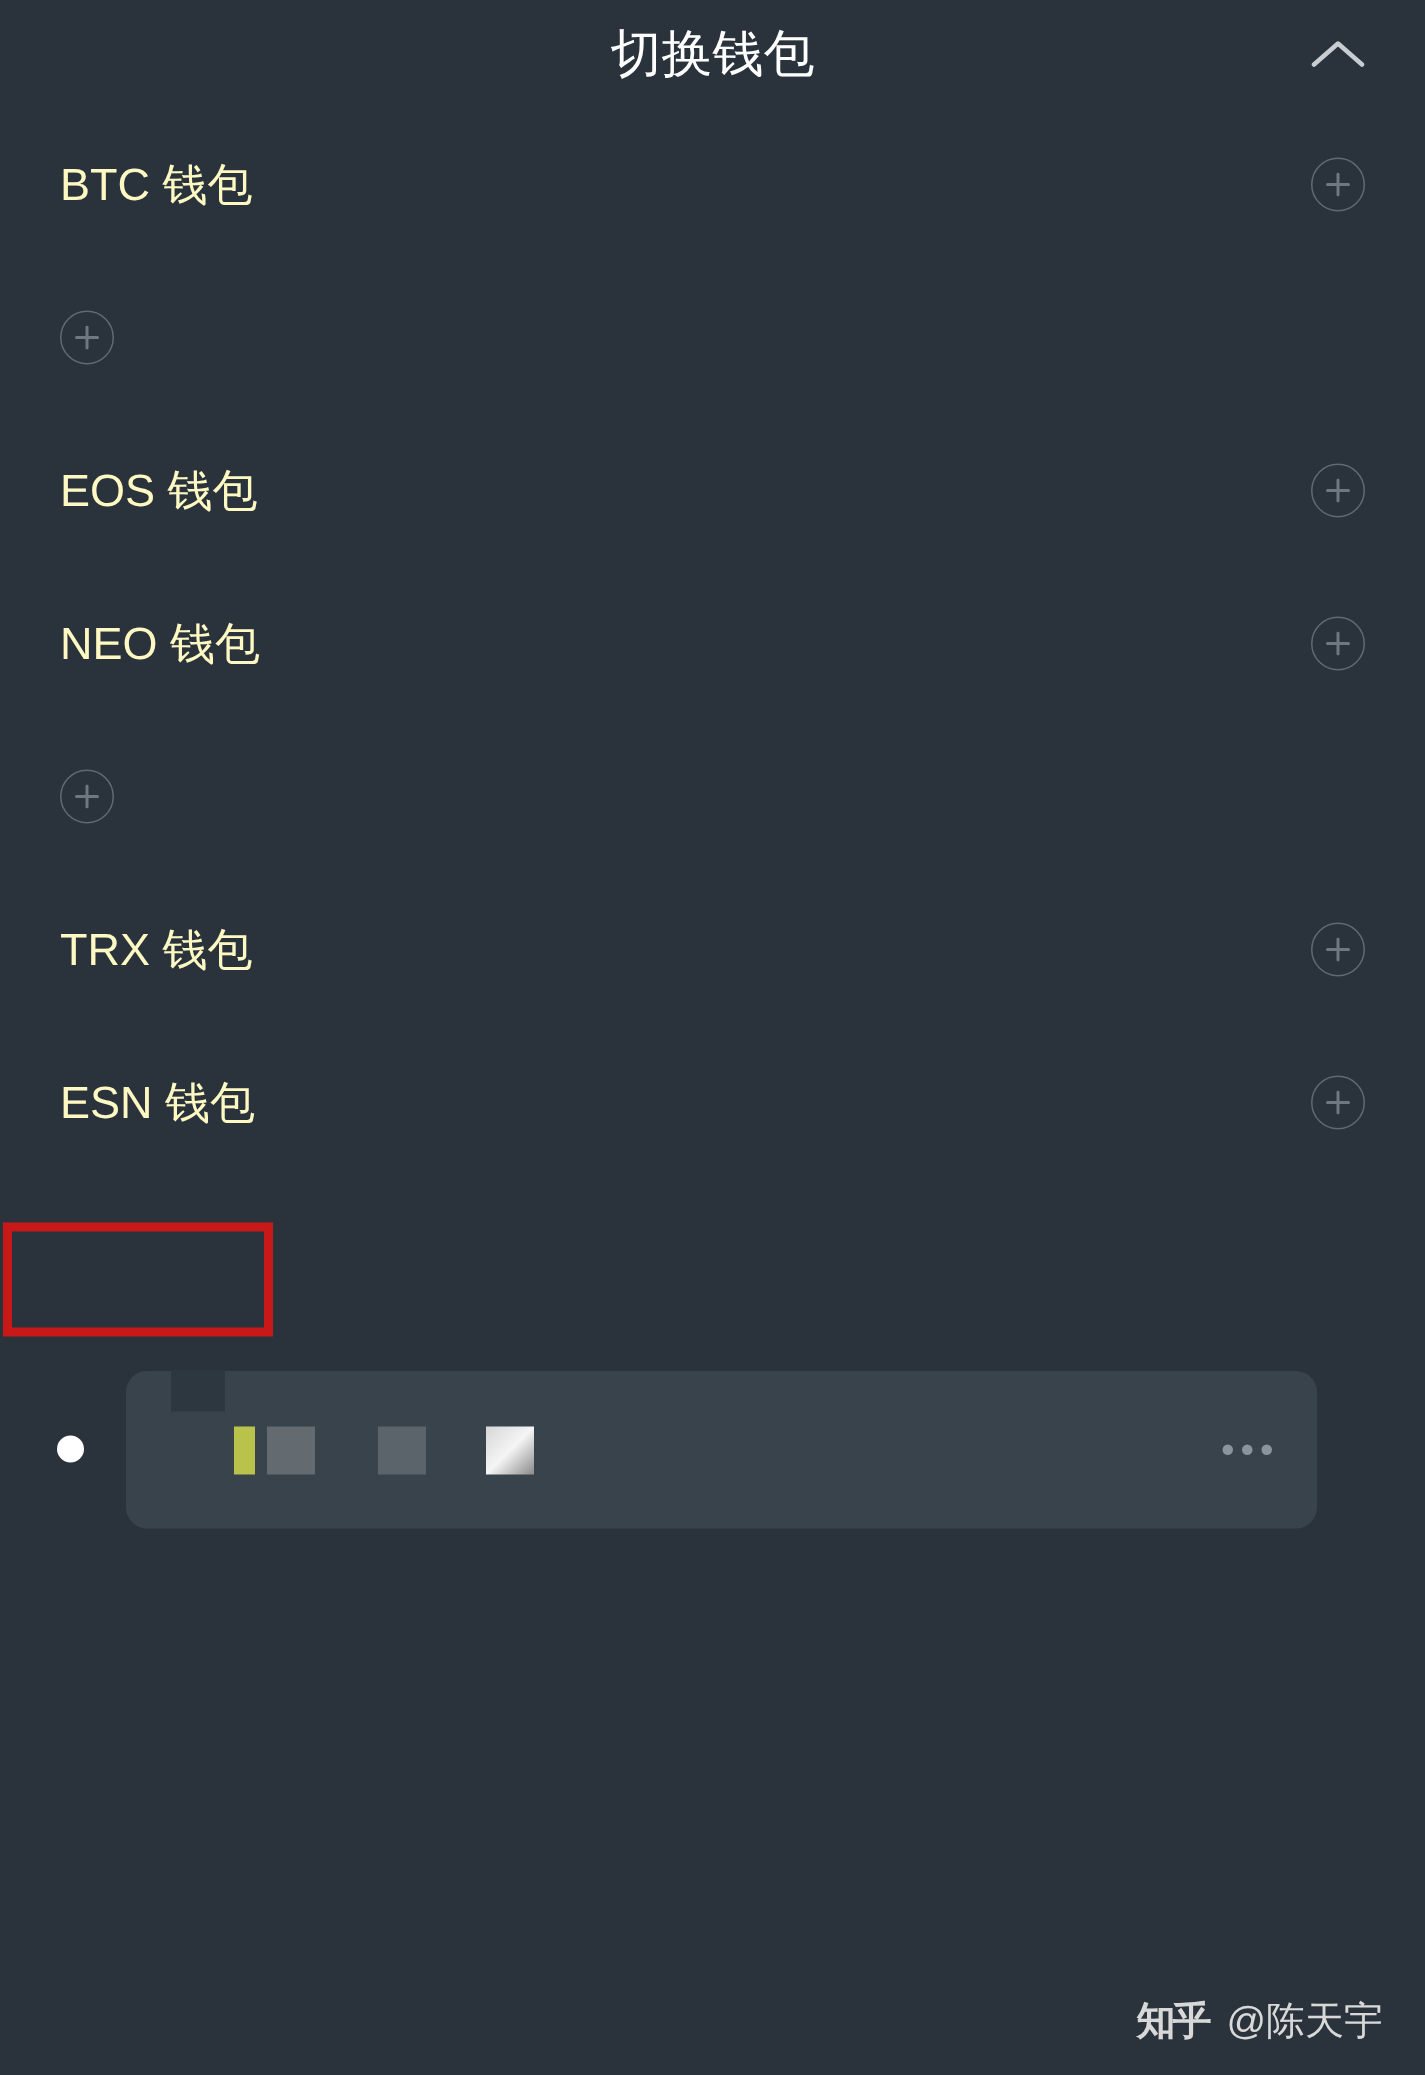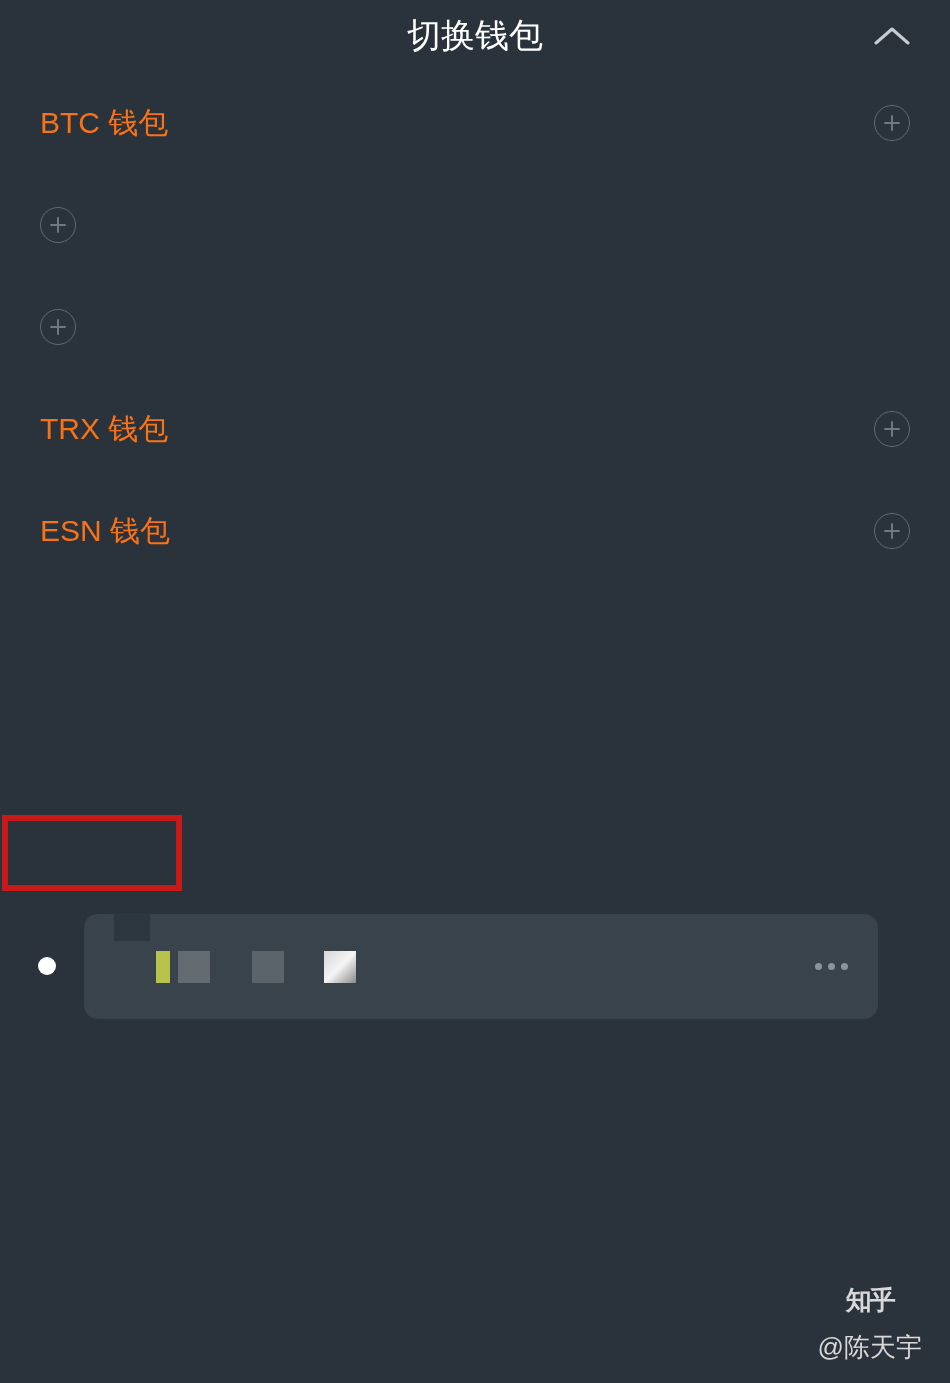--- a/index.html
+++ b/index.html
@@ -45,21 +45,21 @@
       padding: 0;
     }
     .wallet-item {
       display: flex;
       align-items: center;
       justify-content: space-between;
       padding: 0 40px;
       height: 102px;
     }
     .wallet-label {
-      color: #f97316;
+      color: #fef9c3;
       font-size: 30px;
       font-weight: 400;
     }
     .add-button {
       width: 36px;
       height: 36px;
       border: 1.5px solid #606a72;
       border-radius: 50%;
       display: flex;
       align-items: center;
@@ -162,21 +162,20 @@
     }
     .watermark {
       position: absolute;
       bottom: 18px;
       right: 28px;
       color: #d8d8d8;
       font-size: 26px;
       display: flex;
       align-items: center;
       gap: 12px;
-      flex-direction: column;
     }
     .zhihu-logo {
       font-weight: bold;
       font-size: 26px;
       color: #d8d8d8;
       letter-spacing: -2px;
     }
   </style>
 </head>
 <body>
@@ -200,20 +199,36 @@
     </button>
   </div>
   <div class="wallet-item">
     <button class="add-button">
       <svg viewBox="0 0 16 16">
           <path d="M8 1 L8 15 M1 8 L15 8" stroke="#6f7880" stroke-width="2" stroke-linecap="round"></path>
         </svg>
     </button>
   </div>
   <div class="wallet-item">
+    <span class="wallet-label">EOS 钱包</span>
+    <button class="add-button">
+      <svg viewBox="0 0 16 16">
+          <path d="M8 1 L8 15 M1 8 L15 8" stroke="#6f7880" stroke-width="2" stroke-linecap="round"></path>
+        </svg>
+    </button>
+  </div>
+  <div class="wallet-item">
+    <span class="wallet-label">NEO 钱包</span>
+    <button class="add-button">
+      <svg viewBox="0 0 16 16">
+          <path d="M8 1 L8 15 M1 8 L15 8" stroke="#6f7880" stroke-width="2" stroke-linecap="round"></path>
+        </svg>
+    </button>
+  </div>
+  <div class="wallet-item">
     <button class="add-button">
       <svg viewBox="0 0 16 16">
           <path d="M8 1 L8 15 M1 8 L15 8" stroke="#6f7880" stroke-width="2" stroke-linecap="round"></path>
         </svg>
     </button>
   </div>
   <div class="wallet-item">
     <span class="wallet-label">TRX 钱包</span>
     <button class="add-button">
       <svg viewBox="0 0 16 16">

